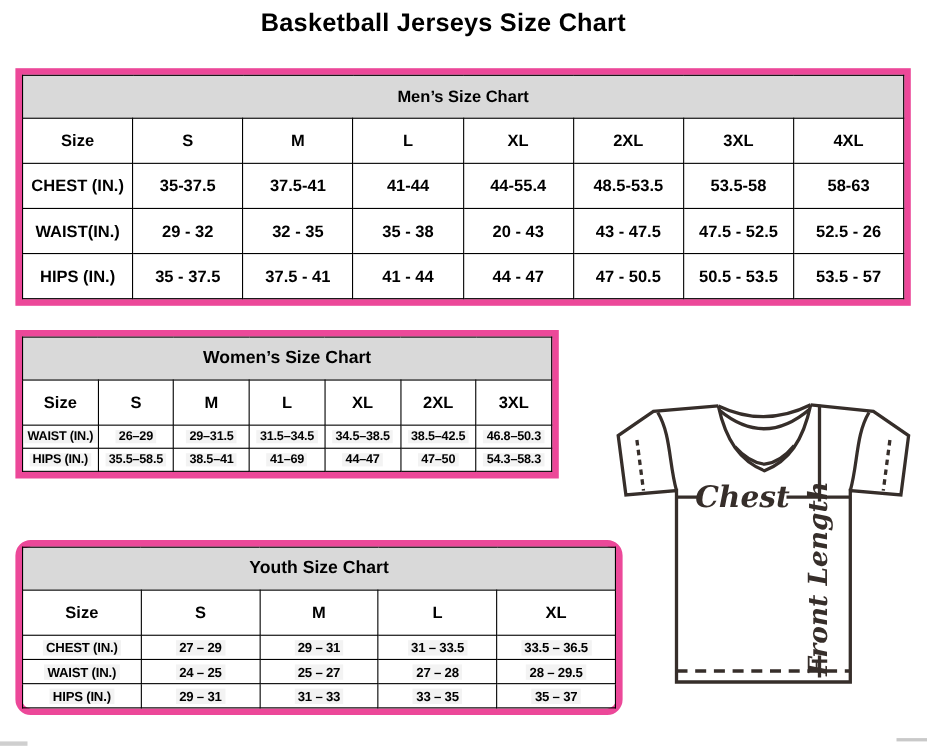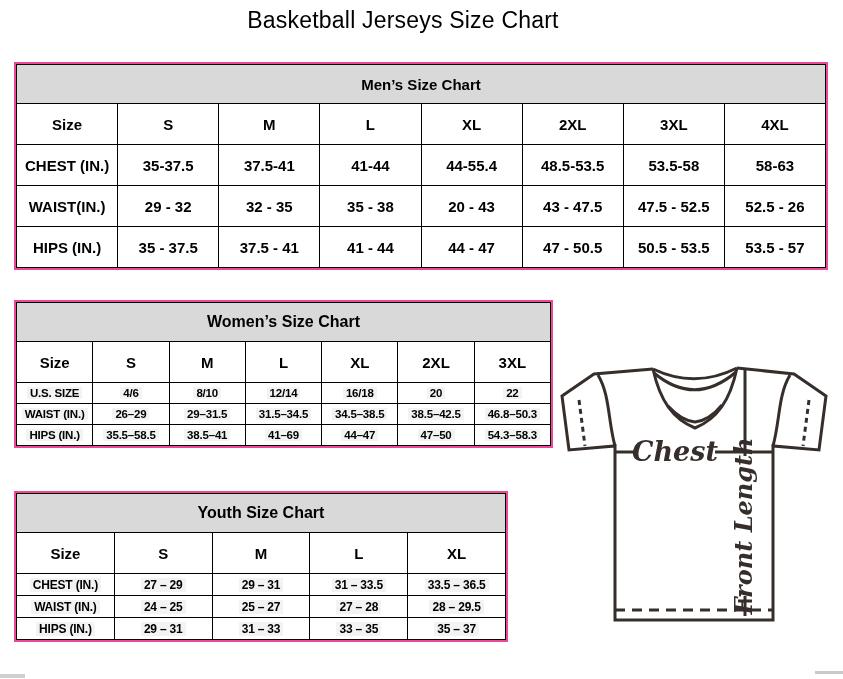--- a/index.html
+++ b/index.html
@@ -1,26 +1,26 @@
 <!DOCTYPE html>
 <html><head>
 <meta charset="utf-8">
 <style>
   * { margin:0; padding:0; box-sizing:border-box; }
   html,body { width:843px; height:679px; background:#ffffff; overflow:hidden;
               font-family:"Liberation Sans", sans-serif; color:#000; }
   .canvas { position:relative; width:843px; height:679px; background:#fff; }
 
   .page-title { position:absolute; top:7px; left:0; width:806px; text-align:center;
-                font-size:23px; font-weight:normal; letter-spacing:0.2px; }
-
-  .table-wrap { position:absolute; border:2px solid #ec4899; background:#fff; }
+                font-size:23px; font-weight:bold; letter-spacing:0.2px; }
+
+  .table-wrap { position:absolute; border:6px solid #ec4899; background:#fff; }
   .wrap-mens   { left:14px; top:62px;  width:814px; }
-  .wrap-womens { left:14px; top:300px; width:539px; }
-  .wrap-youth  { left:14px; top:491px; width:494px; }
+  .wrap-womens { left:14px; top:300px; width:494px; }
+  .wrap-youth  { left:14px; top:491px; width:552px;border-radius:14px; }
 
   table.size-table { border-collapse:collapse; width:100%; table-layout:fixed; }
   table.size-table td { border:1px solid #000; text-align:center; vertical-align:middle;
                         font-weight:bold; overflow:hidden; white-space:nowrap; }
 
   td.table-title { background:#d9d9d9; font-size:16px; height:39px; }
 
   
   .wrap-mens td { font-size:15px; }
   .wrap-mens tr.header-row td { height:41px; }
@@ -112,29 +112,20 @@
           <tr class="header-row">
             <td class="label-col">Size</td>
             <td>S</td>
             <td>M</td>
             <td>L</td>
             <td>XL</td>
             <td>2XL</td>
             <td>3XL</td>
           </tr>
           <tr class="data-row">
-            <td class="label-col"><span class="hl">U.S. SIZE</span></td>
-            <td><span class="hl">4/6</span></td>
-            <td><span class="hl">8/10</span></td>
-            <td><span class="hl">12/14</span></td>
-            <td><span class="hl">16/18</span></td>
-            <td><span class="hl">20</span></td>
-            <td><span class="hl">22</span></td>
-          </tr>
-          <tr class="data-row">
             <td class="label-col"><span class="hl">WAIST (IN.)</span></td>
             <td><span class="hl">26–29</span></td>
             <td><span class="hl">29–31.5</span></td>
             <td><span class="hl">31.5–34.5</span></td>
             <td><span class="hl">34.5–38.5</span></td>
             <td><span class="hl">38.5–42.5</span></td>
             <td><span class="hl">46.8–50.3</span></td>
           </tr>
           <tr class="data-row">
             <td class="label-col"><span class="hl">HIPS (IN.)</span></td>

